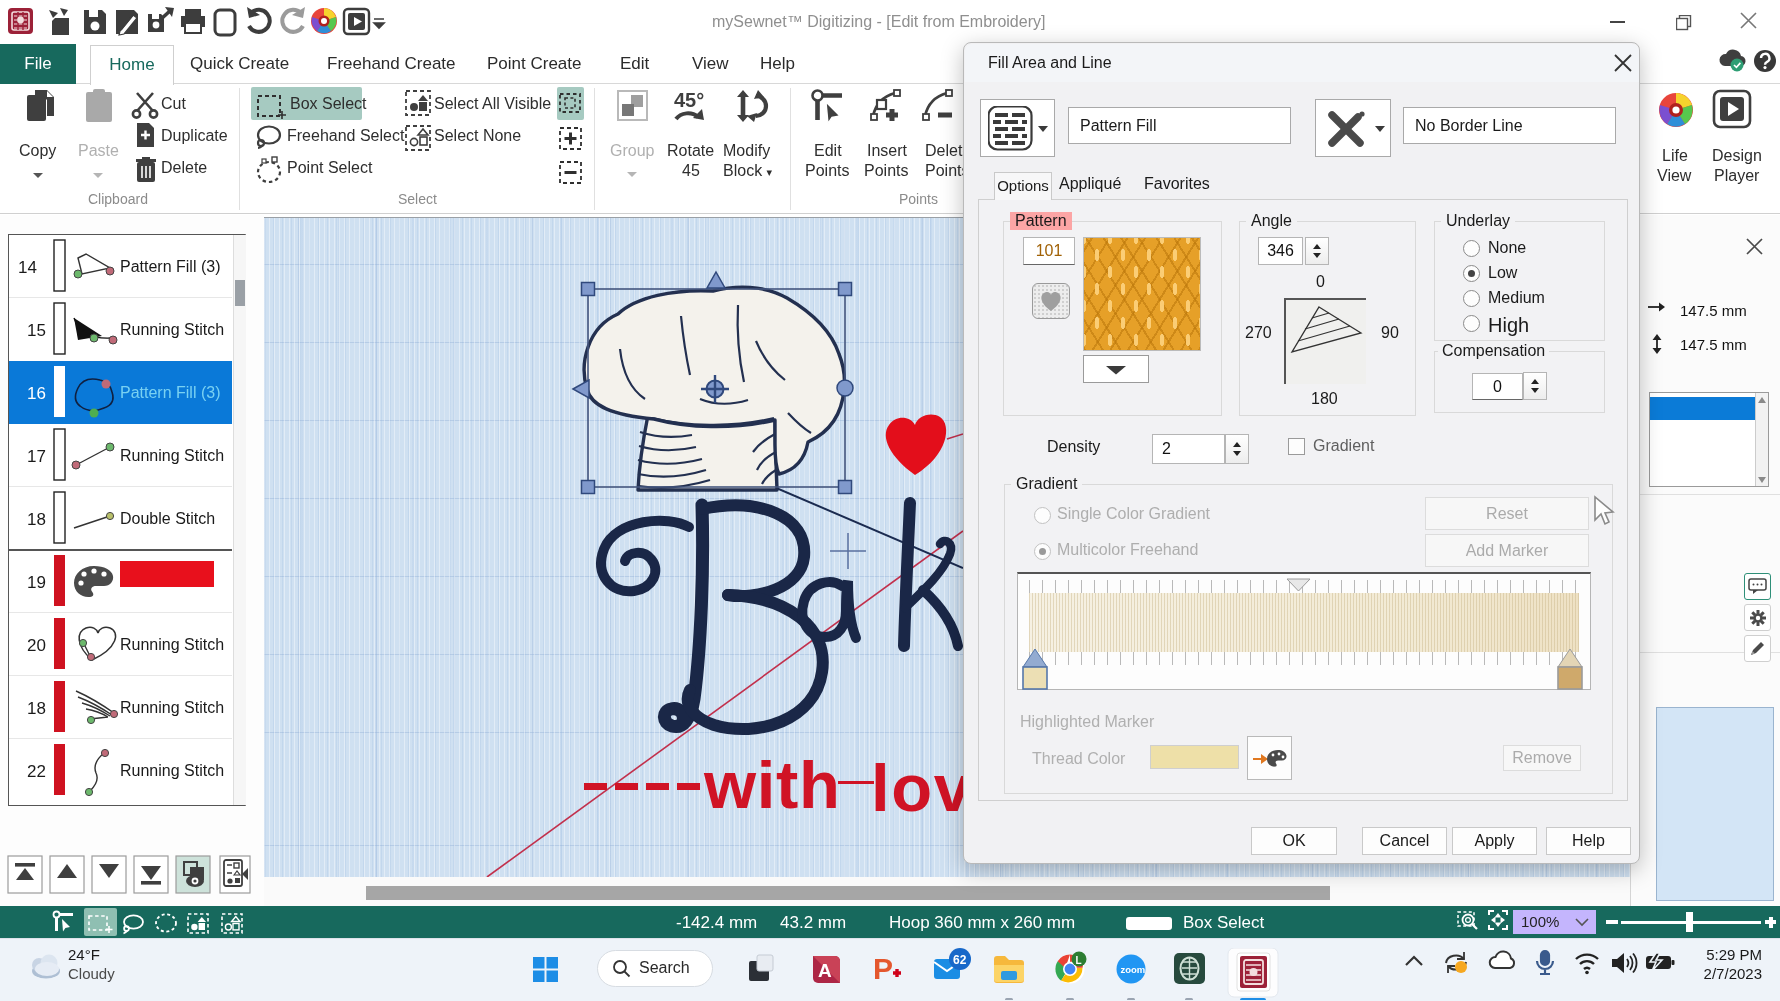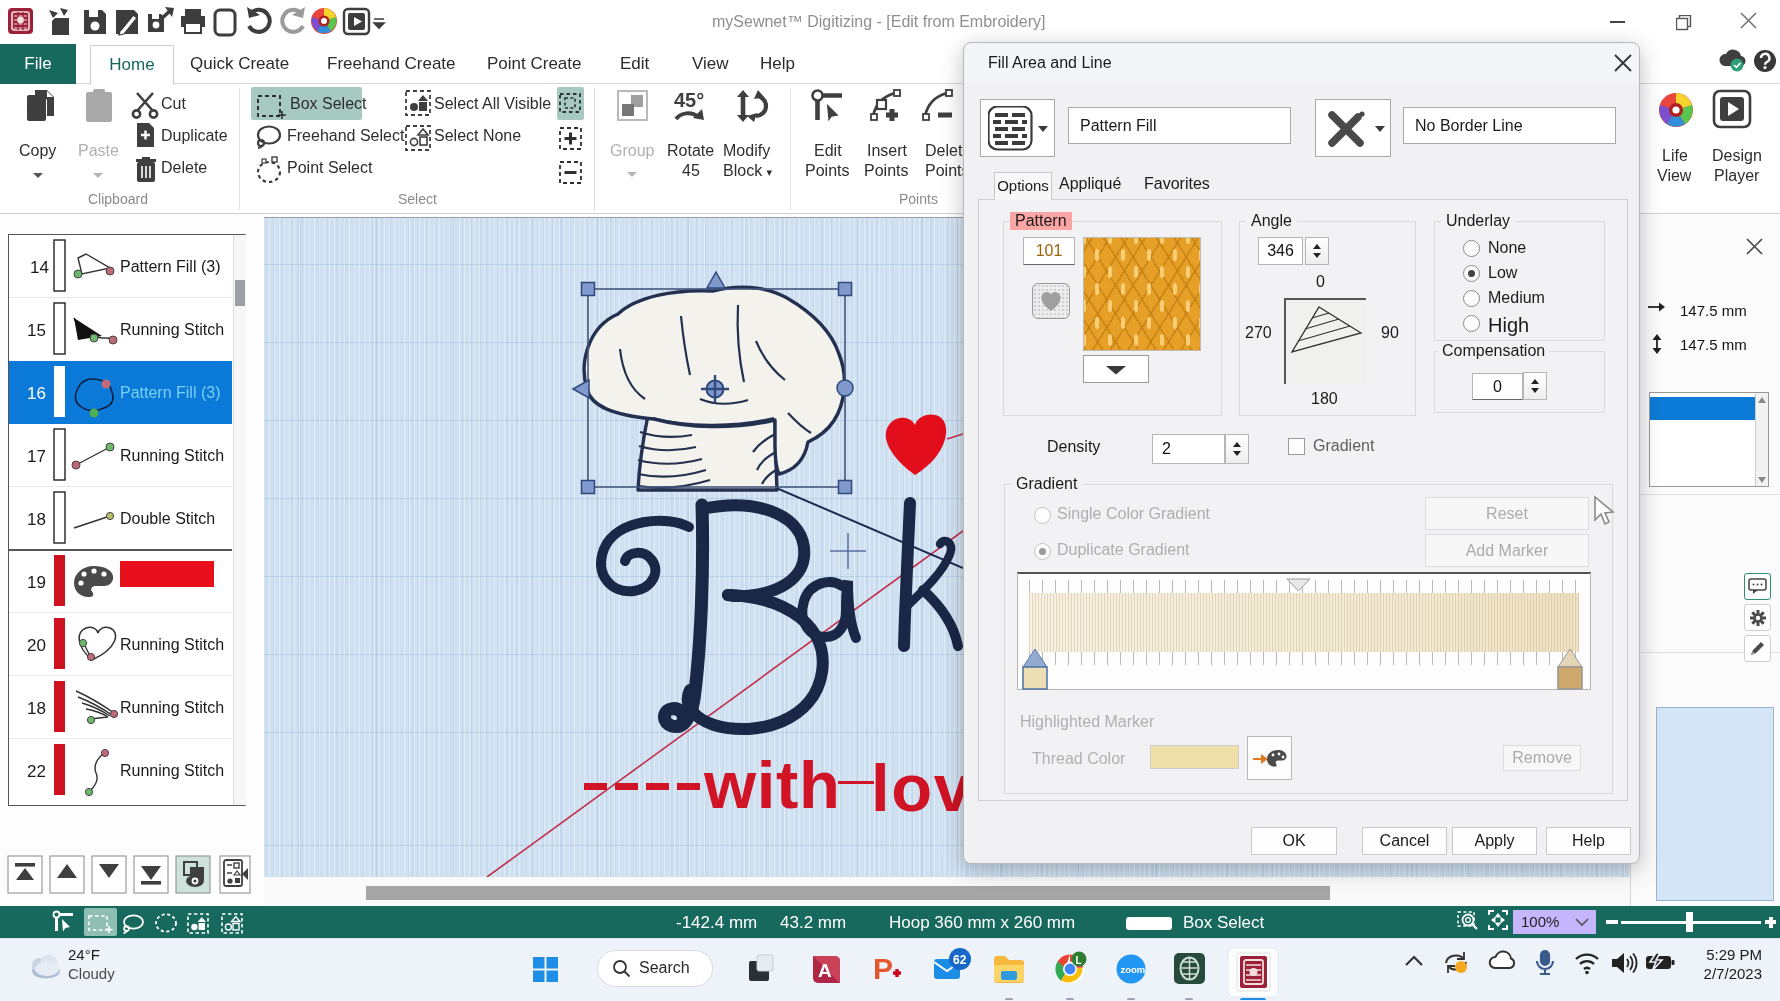--- a/index.html
+++ b/index.html
@@ -316,21 +316,21 @@
 <div class="abs" style="left:9px;top:361px;width:223px;height:63px;background:#0a79d8;"></div>
 
 <div class="abs" style="left:9px;top:297px;width:223px;height:1px;background:#e7e7e7;"></div>
 <div class="abs" style="left:9px;top:486px;width:223px;height:1px;background:#e7e7e7;"></div>
 <div class="abs" style="left:9px;top:549px;width:223px;height:2px;background:#555;"></div>
 <div class="abs" style="left:9px;top:612px;width:223px;height:1px;background:#e7e7e7;"></div>
 <div class="abs" style="left:9px;top:675px;width:223px;height:1px;background:#e7e7e7;"></div>
 <div class="abs" style="left:9px;top:738px;width:223px;height:1px;background:#e7e7e7;"></div>
 
 <div class="abs" style="left:0;top:0;font-size:17px;color:#1a1a1a;">
-  <span class="abs" style="left:30px;top:258px;">14</span>
+  <span class="abs" style="left:18px;top:258px;">14</span>
   <span class="abs" style="left:27px;top:321px;">15</span>
   <span class="abs" style="left:27px;top:384px;color:#fff;">16</span>
   <span class="abs" style="left:27px;top:447px;">17</span>
   <span class="abs" style="left:27px;top:510px;">18</span>
   <span class="abs" style="left:27px;top:573px;">19</span>
   <span class="abs" style="left:27px;top:636px;">20</span>
   <span class="abs" style="left:27px;top:699px;">18</span>
   <span class="abs" style="left:27px;top:762px;">22</span>
 </div>
 
@@ -697,21 +697,21 @@
   <div class="abs" style="left:324px;top:395px;width:17px;height:17px;background:#fdfdfd;border:1px solid #9a9a9a;"></div>
   <div class="abs" style="left:349px;top:394px;font-size:16px;color:#5f5f5f;">Gradient</div>
 
   <div class="abs" style="left:40px;top:441px;width:609px;height:310px;border:1px solid #d9d9d9;"></div>
   <div class="abs" style="left:47px;top:432px;background:#f2f2f4;padding:0 5px;font-size:16px;color:#1a1a1a;">Gradient</div>
   <div class="abs radio dis" style="left:70px;top:464px;"></div>
   <div class="abs" style="left:93px;top:462px;font-size:16px;color:#aeaeae;">Single Color Gradient</div>
   <div class="abs radio dis" style="left:70px;top:500px;">
       <div class="radiodot" style="background:#9a9a9a;"></div>
     </div>
-  <div class="abs" style="left:93px;top:498px;font-size:16px;color:#aeaeae;">Duplicate Gradient</div>
+  <div class="abs" style="left:93px;top:498px;font-size:16px;color:#aeaeae;">Multicolor Freehand</div>
   <div class="abs btn dis" style="left:461px;top:454px;width:164px;height:33px;line-height:31px;">Reset</div>
   <div class="abs btn dis" style="left:461px;top:491px;width:164px;height:33px;line-height:31px;">Add Marker</div>
 
   <div class="abs" style="left:53px;top:529px;width:574px;height:118px;background:#fdfdfd;border:1px solid #b5b5b5;border-top:2px solid #555;"></div>
   <div class="abs" style="left:65px;top:537px;width:550px;height:13px;background:repeating-linear-gradient(90deg,#b9b9b9 0 1px,transparent 1px 13px);"></div>
   <div class="abs" style="left:65px;top:550px;width:550px;height:59px;background:
     repeating-linear-gradient(90deg, rgba(198,178,132,0.42) 0 1px, rgba(198,178,132,0) 1px 3px),
     linear-gradient(90deg,#f6f1e3,#f2ead4 70%,#eee1c4);"></div>
   <div class="abs" style="left:65px;top:609px;width:550px;height:13px;background:repeating-linear-gradient(90deg,#b9b9b9 0 1px,transparent 1px 13px);"></div>
   <svg class="abs" style="left:322px;top:535px;" width="26" height="15">

